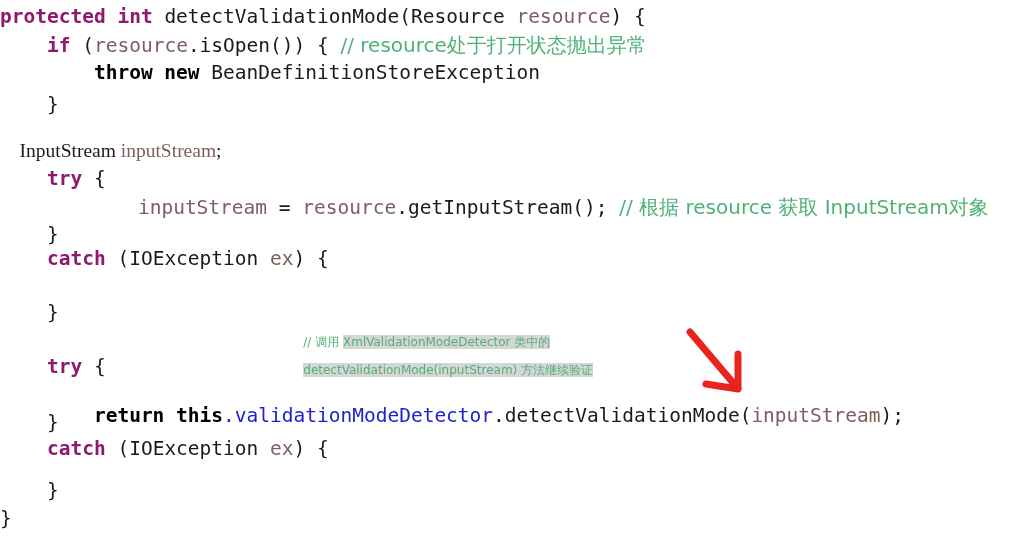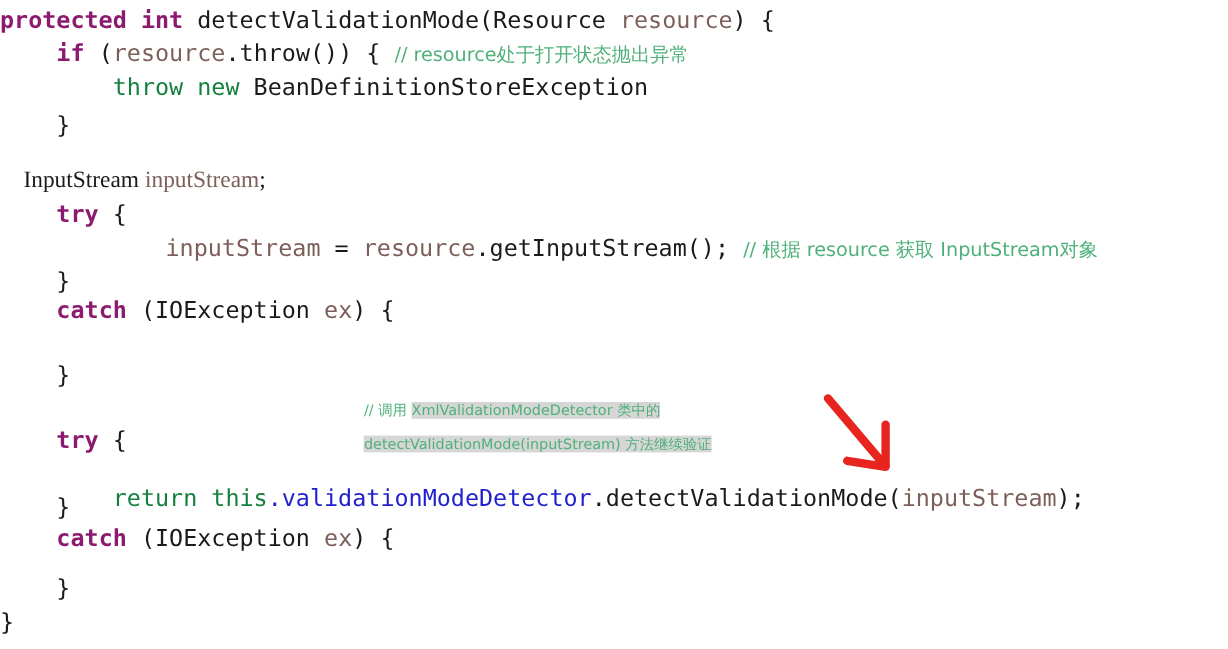--- a/index.html
+++ b/index.html
@@ -28,25 +28,25 @@
     left: 0;
     white-space: pre;
     font-family: "DejaVu Sans Mono", "Liberation Mono", monospace;
     font-size: 19.5px;
     line-height: 26px;
     letter-spacing: 0px;
     color: #000000;
   }
   
   .kw      { color: #8c1a6e; font-weight: bold; }
-  .kw2     { color: #15803d; font-weight: normal; }
+  .kw2     { color: #000000; font-weight: bold; }
   .ident   { color: #7d5f5a; }
   .plain   { color: #1a1a1a; }
   .field   { color: #2020cf; }
-  .cmt     { color: #4fb17a; font-family: "DejaVu Sans", "Liberation Sans", sans-serif; font-size: 16px; font-weight: normal; }
+  .cmt     { color: #4fb17a; font-family: "DejaVu Sans", "Liberation Sans", sans-serif; font-size: 20px; font-weight: normal; }
   
   .annot {
     position: absolute;
     white-space: pre;
     font-family: "DejaVu Sans", "Liberation Sans", sans-serif;
     font-size: 12px;
     line-height: 28px;
     color: #4fb17a;
   }
   .annot .hl { background: #d6d6d6; }
@@ -60,21 +60,21 @@
     pointer-events: none;
   }
 </style>
 </head>
 <body>
 
 <div id="screen">
 
   <div class="code" id="code-block">
       <div class="line" id="line-1" style="top: 4px;"><span class="kw">protected </span><span class="kw">int </span><span class="plain">detectValidationMode(</span><span class="plain">Resource </span><span class="ident">resource</span><span class="plain">) {</span></div>
-      <div class="line" id="line-2" style="top: 32px;"><span class="plain">    </span><span class="kw">if </span><span class="plain">(</span><span class="ident">resource</span><span class="plain">.throw()) { </span><span class="cmt">// resource处于打开状态抛出异常</span></div>
+      <div class="line" id="line-2" style="top: 32px;"><span class="plain">    </span><span class="kw">if </span><span class="plain">(</span><span class="ident">resource</span><span class="plain">.isOpen()) { </span><span class="cmt">// resource处于打开状态抛出异常</span></div>
       <div class="line" id="line-3" style="top: 60px;"><span class="plain">        </span><span class="kw2">throw new </span><span class="plain">BeanDefinitionStoreException</span></div>
       <div class="line" id="line-4" style="top: 92px;"><span class="plain">    }</span></div>
       <div class="line" id="line-5" style="top: 138px; font-family: Liberation Serif, serif;"><span class="plain">    InputStream </span><span class="ident">inputStream</span><span class="plain">;</span></div>
       <div class="line" id="line-6" style="top: 166px;"><span class="plain">    </span><span class="kw">try </span><span class="plain">{</span></div>
       <div class="line" id="line-7" style="top: 194px; padding-left: 44px;"><span class="plain">        </span><span class="ident">inputStream</span><span class="plain"> = </span><span class="ident">resource</span><span class="plain">.getInputStream(); </span><span class="cmt">// 根据 resource 获取 InputStream对象</span></div>
       <div class="line" id="line-8" style="top: 222px;"><span class="plain">    }</span></div>
       <div class="line" id="line-9" style="top: 246px;"><span class="plain">    </span><span class="kw">catch </span><span class="plain">(IOException </span><span class="ident">ex</span><span class="plain">) {</span></div>
       <div class="line" id="line-10" style="top: 300px;"><span class="plain">    }</span></div>
       <div class="line" id="line-11" style="top: 354px;"><span class="plain">    </span><span class="kw">try </span><span class="plain">{</span></div>
       <div class="line" id="line-12" style="top: 403px;"><span class="plain">        </span><span class="kw2">return this</span><span class="field">.validationModeDetector</span><span class="plain">.detectValidationMode(</span><span class="ident">inputStream</span><span class="plain">);</span></div>

